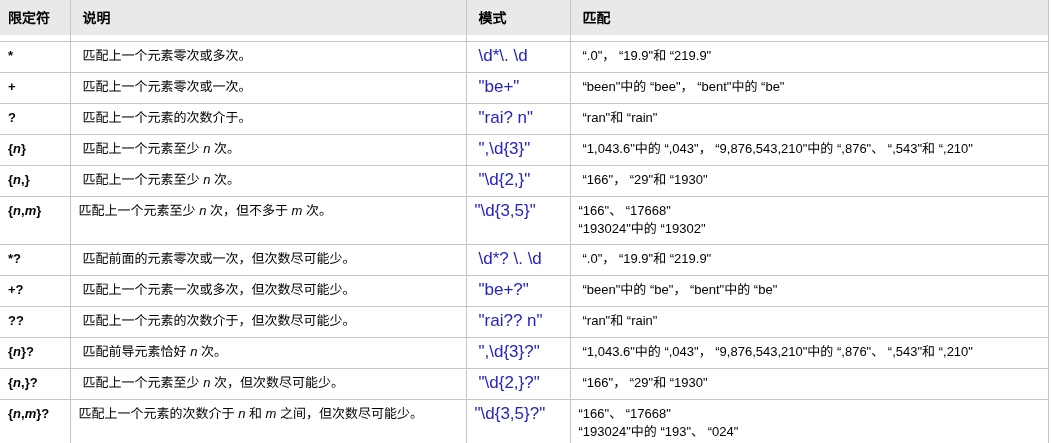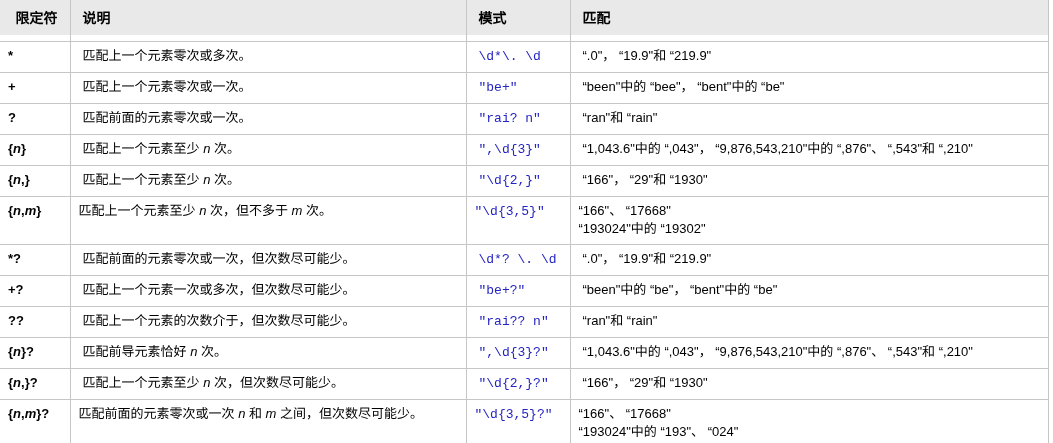--- a/index.html
+++ b/index.html
@@ -15,33 +15,33 @@
   table{border-collapse:collapse;table-layout:fixed;width:1049px;
         border-right:1px solid var(--border);}
   col.c-quant{width:70px;}
   col.c-desc{width:396px;}
   col.c-pattern{width:104px;}
   th{box-sizing:border-box;height:41px;vertical-align:top;text-align:left;
      font-size:14px;font-weight:bold;line-height:18px;
      padding:9px 12px 0 12px;
      background:linear-gradient(var(--header-bg) 0 35px,#ffffff 35px 100%);
      border-bottom:1px solid var(--border);}
-  th:first-child{padding-left:8px;text-align:right;}
+  th:first-child{padding-left:8px;}
   td{box-sizing:border-box;vertical-align:top;font-size:13px;line-height:18px;
      padding:5px 12px 6px 12px;border-bottom:1px solid var(--border);
      background:#ffffff;}
   td:first-child,th:first-child{padding-left:8px;}
   td + td, th + th{border-left:1px solid var(--border);}
   tbody td{height:30px;}
   tbody tr.tall td{height:48px;padding-left:8px;}
   tbody tr:last-child td{border-bottom:2px solid var(--bottom-border);}
   .quantifier-cell{font-weight:bold;}
   .quantifier-cell i, .description-cell i{font-style:italic;}
-  .pattern-cell code{font-family:Liberation Mono, monospace;
-     font-size:13px;color:var(--pattern-color);white-space:pre;}
+  .pattern-cell code{font-family:Liberation Sans, sans-serif;
+     font-size:17px;color:var(--pattern-color);white-space:pre;}
   .match-line{white-space:nowrap;}
 </style>
 </head>
 <body>
 
 <table>
   <colgroup>
     <col class="c-quant">
       <col class="c-desc">
       <col class="c-pattern">
@@ -67,21 +67,21 @@
       <tr>
         <td class="quantifier-cell"><span>+</span></td>
         <td class="description-cell"><span>匹配上一个元素零次或一次。</span></td>
         <td class="pattern-cell"><code>"be+"</code></td>
         <td class="match-cell">
           <div class="match-line">“been"中的 “bee"， “bent"中的 “be"</div>
         </td>
       </tr>
       <tr>
         <td class="quantifier-cell"><span>?</span></td>
-        <td class="description-cell"><span>匹配前面的元素零次或一次。</span></td>
+        <td class="description-cell"><span>匹配上一个元素的次数介于。</span></td>
         <td class="pattern-cell"><code>"rai? n"</code></td>
         <td class="match-cell">
           <div class="match-line">“ran"和 “rain"</div>
         </td>
       </tr>
       <tr>
         <td class="quantifier-cell"><span>{</span><i>n</i><span>}</span></td>
         <td class="description-cell"><span>匹配上一个元素至少 </span><i>n</i><span> 次。</span></td>
         <td class="pattern-cell"><code>",\d{3}"</code></td>
         <td class="match-cell">
@@ -140,21 +140,21 @@
       <tr>
         <td class="quantifier-cell"><span>{</span><i>n</i><span>,}?</span></td>
         <td class="description-cell"><span>匹配上一个元素至少 </span><i>n</i><span> 次，但次数尽可能少。</span></td>
         <td class="pattern-cell"><code>"\d{2,}?"</code></td>
         <td class="match-cell">
           <div class="match-line">“166"， “29"和 “1930"</div>
         </td>
       </tr>
       <tr class="tall">
         <td class="quantifier-cell"><span>{</span><i>n</i><span>,</span><i>m</i><span>}?</span></td>
-        <td class="description-cell"><span>匹配前面的元素零次或一次 </span><i>n</i><span> 和 </span><i>m</i><span> 之间，但次数尽可能少。</span></td>
+        <td class="description-cell"><span>匹配上一个元素的次数介于 </span><i>n</i><span> 和 </span><i>m</i><span> 之间，但次数尽可能少。</span></td>
         <td class="pattern-cell"><code>"\d{3,5}?"</code></td>
         <td class="match-cell">
           <div class="match-line">“166"、 “17668"</div>
           <div class="match-line">“193024"中的 “193"、 “024"</div>
         </td>
       </tr>
     </tbody>
 </table>
 
 </body></html>

